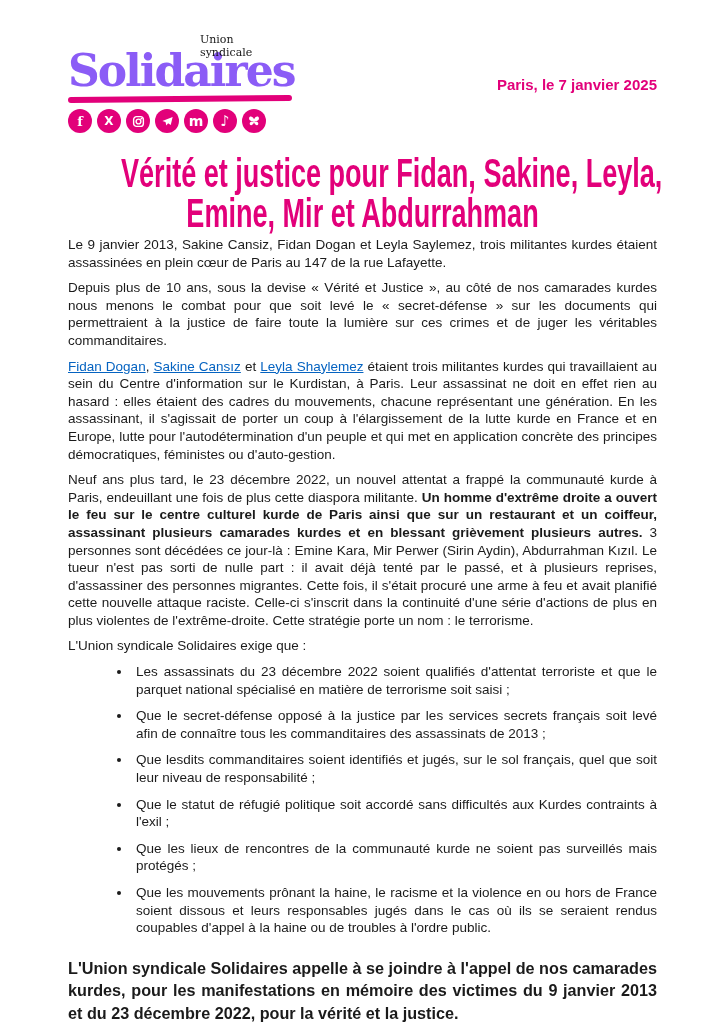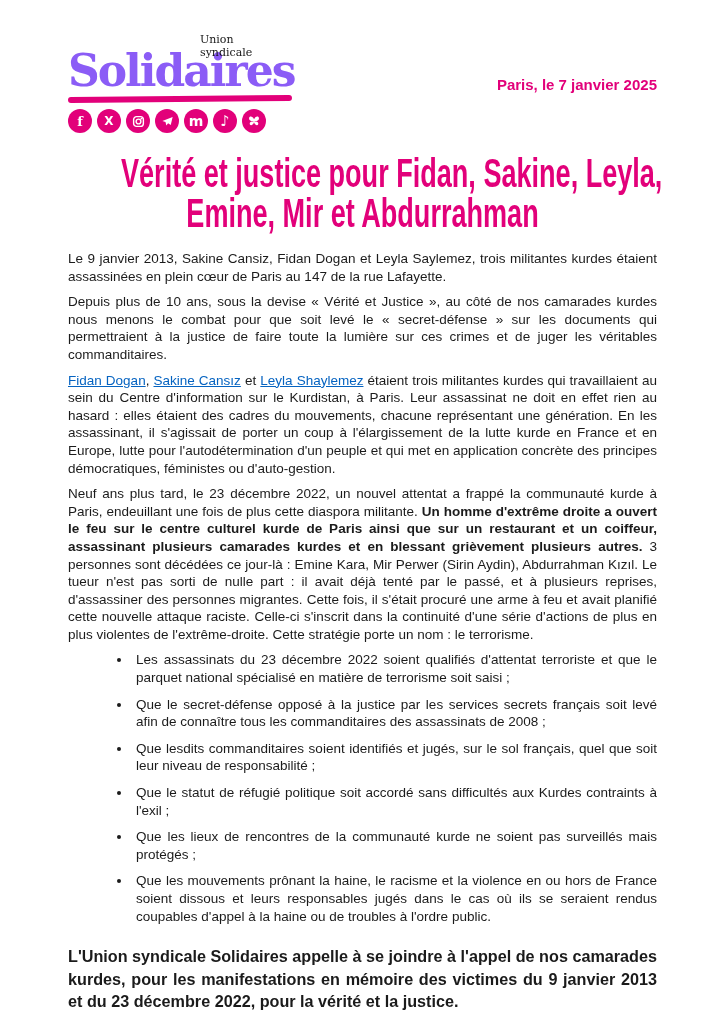--- a/index.html
+++ b/index.html
@@ -50,21 +50,21 @@
     font-family: "DejaVu Sans", sans-serif;
     flex: 0 0 auto;
   }
   .social-icon svg { display: block; }
   .dateline {
     position: absolute; top: 42px; right: 0;
     color: var(--pink); font-weight: 700; font-size: 15px; text-align: center;
   }
 
   
-  .title-block { text-align: center; margin: 14px 0 16px; }
+  .title-block { text-align: center; margin: 14px 0 2px; }
   .title-line {
     display: block;
     color: var(--pink);
     font-weight: 700;
     font-size: 33px;
     line-height: 40px;
     transform: scale(0.82, 1.22);
     transform-origin: 50% 50%;
     white-space: nowrap;
     letter-spacing: 0px;
@@ -137,23 +137,24 @@
       <span class="title-line">Emine, Mir et Abdurrahman</span>
     </div>
 
     <div class="body-text">
       <div>
           <p class="para"><span class="">Le 9 janvier 2013, Sakine Cansiz, Fidan Dogan et Leyla Saylemez, trois militantes kurdes étaient assassinées en plein cœur de Paris au 147 de la rue Lafayette.</span></p>
           <p class="para"><span class="">Depuis plus de 10 ans, sous la devise « Vérité et Justice », au côté de nos camarades kurdes nous menons le combat pour que soit levé le « secret-défense » sur les documents qui permettraient à la justice de faire toute la lumière sur ces crimes et de juger les véritables commanditaires.</span></p>
           <p class="para"><a class="link">Fidan Dogan</a><span class="">, </span><a class="link">Sakine Cansız</a><span class=""> et </span><a class="link">Leyla Shaylemez</a><span class=""> étaient trois militantes kurdes qui travaillaient au sein du Centre d'information sur le Kurdistan, à Paris. Leur assassinat ne doit en effet rien au hasard : elles étaient des cadres du mouvements, chacune représentant une génération. En les assassinant, il s'agissait de porter un coup à l'élargissement de la lutte kurde en France et en Europe, lutte pour l'autodétermination d'un peuple et qui met en application concrète des principes démocratiques, féministes ou d'auto-gestion.</span></p>
           <p class="para"><span class="">Neuf ans plus tard, le 23 décembre 2022, un nouvel attentat a frappé la communauté kurde à Paris, endeuillant une fois de plus cette diaspora militante. </span><span class="bold">Un homme d'extrême droite a ouvert le feu sur le centre culturel kurde de Paris ainsi que sur un restaurant et un coiffeur, assassinant plusieurs camarades kurdes et en blessant grièvement plusieurs autres.</span><span class=""> 3 personnes sont décédées ce jour-là : Emine Kara, Mir Perwer (Sirin Aydin), Abdurrahman Kızıl. Le tueur n'est pas sorti de nulle part : il avait déjà tenté par le passé, et à plusieurs reprises, d'assassiner des personnes migrantes. Cette fois, il s'était procuré une arme à feu et avait planifié cette nouvelle attaque raciste. Celle-ci s'inscrit dans la continuité d'une série d'actions de plus en plus violentes de l'extrême-droite. Cette stratégie porte un nom : le terrorisme.</span></p>
         </div>
+      <p class="para demands-intro">L'Union syndicale Solidaires exige que :</p>
       <ul class="demands">
           <li>Les assassinats du 23 décembre 2022 soient qualifiés d'attentat terroriste et que le parquet national spécialisé en matière de terrorisme soit saisi ;</li>
-          <li>Que le secret-défense opposé à la justice par les services secrets français soit levé afin de connaître tous les commanditaires des assassinats de 2008 ;</li>
+          <li>Que le secret-défense opposé à la justice par les services secrets français soit levé afin de connaître tous les commanditaires des assassinats de 2013 ;</li>
           <li>Que lesdits commanditaires soient identifiés et jugés, sur le sol français, quel que soit leur niveau de responsabilité ;</li>
           <li>Que le statut de réfugié politique soit accordé sans difficultés aux Kurdes contraints à l'exil ;</li>
           <li>Que les lieux de rencontres de la communauté kurde ne soient pas surveillés mais protégés ;</li>
           <li>Que les mouvements prônant la haine, le racisme et la violence en ou hors de France soient dissous et leurs responsables jugés dans le cas où ils se seraient rendus coupables d'appel à la haine ou de troubles à l'ordre public.</li>
         </ul>
       <div class="closing-wrap">
           <p class="closing">L'Union syndicale Solidaires appelle à se joindre à l'appel de nos camarades kurdes, pour les manifestations en mémoire des victimes du 9 janvier 2013 et du 23 décembre 2022, pour la vérité et la justice.</p>
         </div>
     </div>
 

